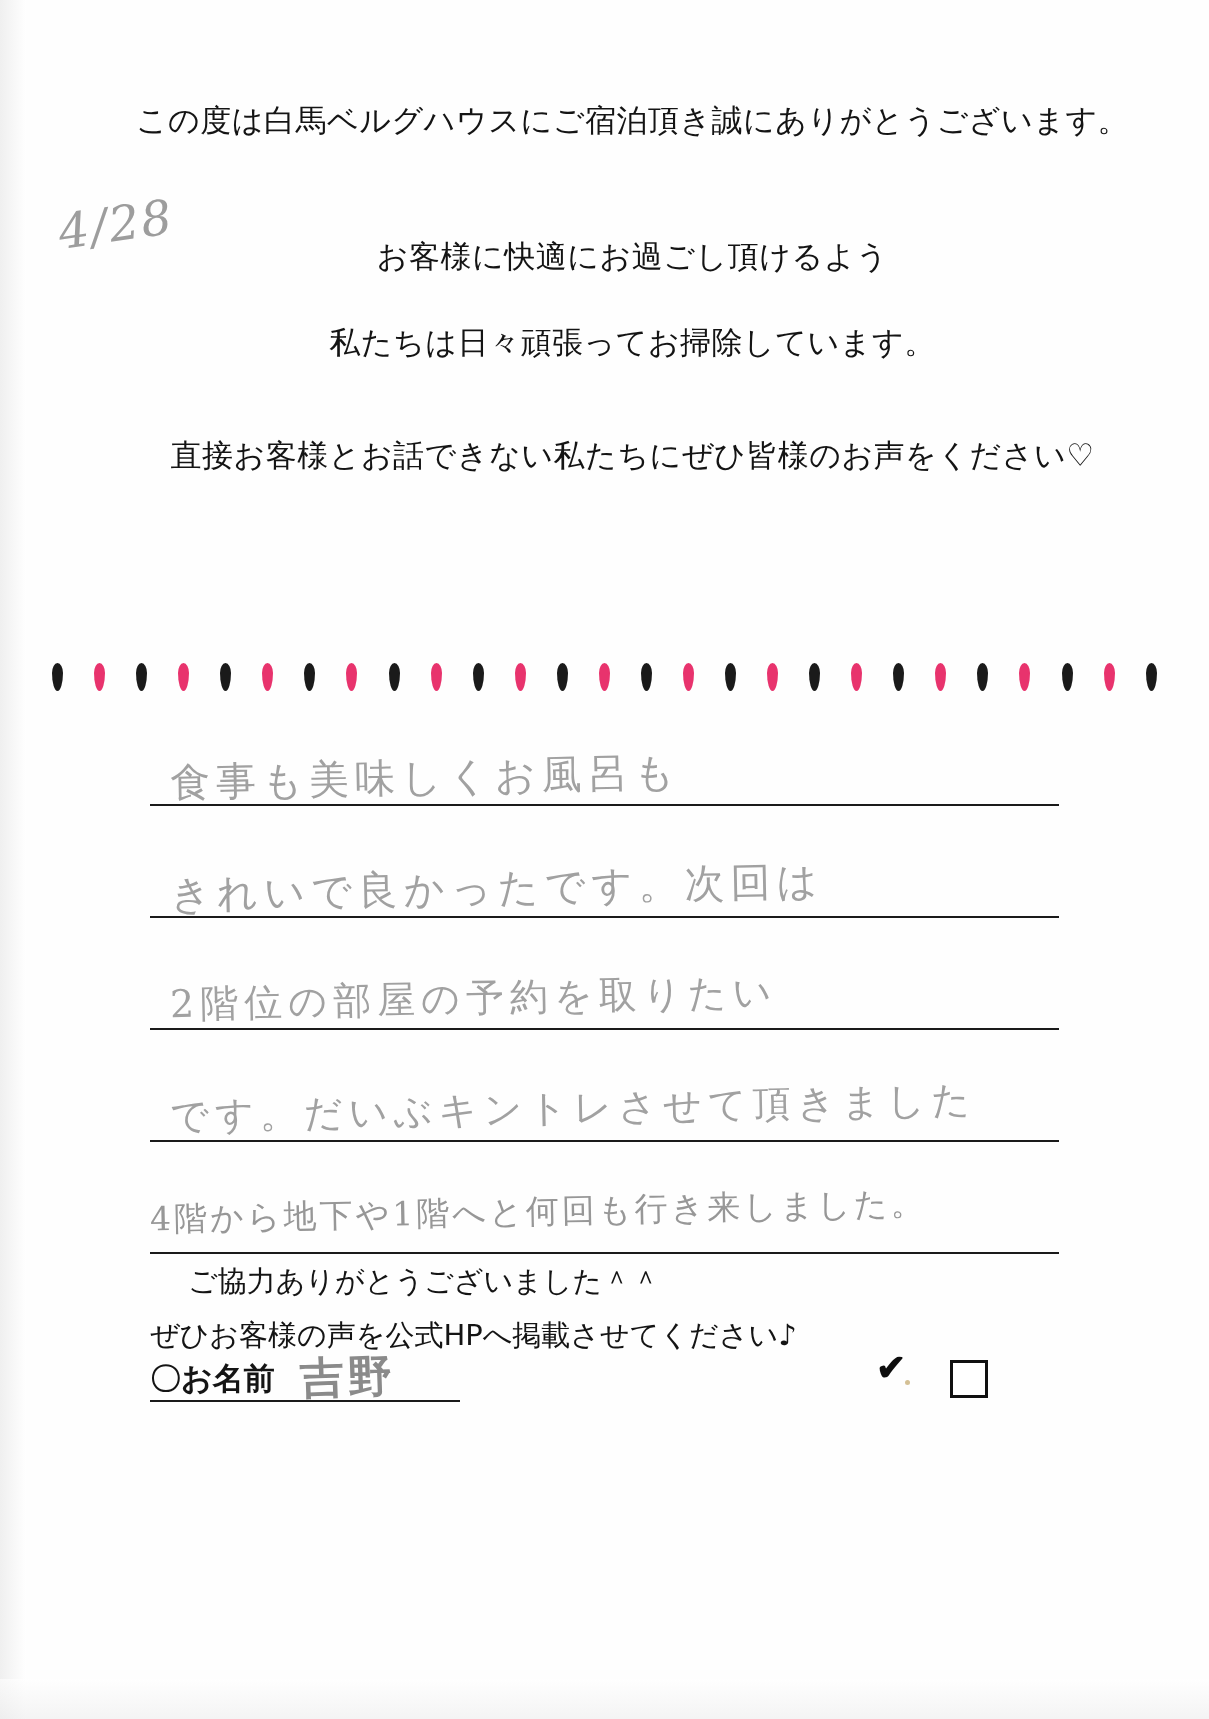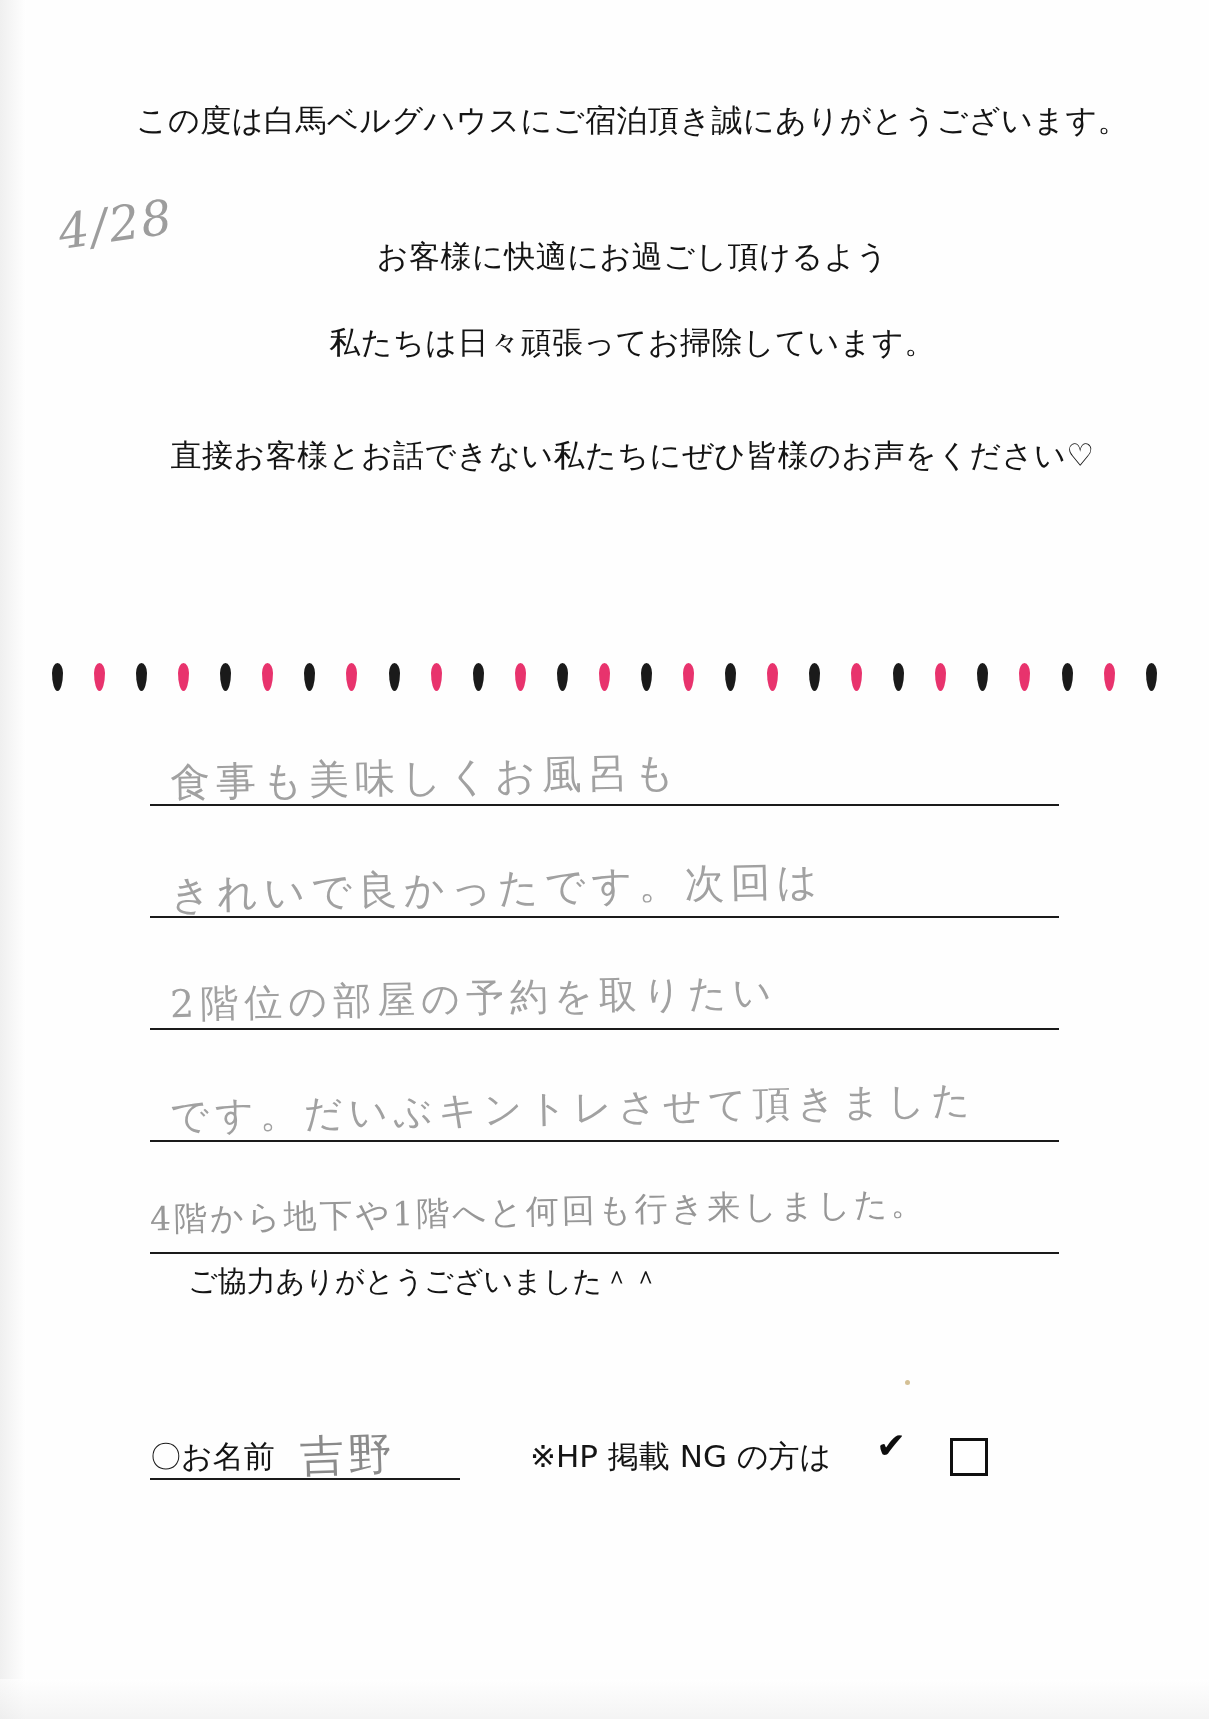--- a/index.html
+++ b/index.html
@@ -131,22 +131,23 @@
     color: #141414;
     font-family: "DejaVu Sans", sans-serif;
   }
   .c1 { top: 1262px; margin-left: 38px; }
   .c2 { top: 1316px; }
 
   .footer {
     position: absolute;
     left: 150px;
     right: 110px;
-    top: 1430px;
+    top: 1352px;
     height: 60px;
+    font-weight: bold;
   }
   .name-label {
     position: absolute;
     left: 0;
     top: 6px;
     font-size: 31px;
     font-family: "DejaVu Sans", sans-serif;
     color: #141414;
     white-space: nowrap;
   }
@@ -256,25 +257,25 @@
     <div class="rule r5"></div>
 
     <div class="hand h1">食事も美味しくお風呂も</div>
     <div class="hand h2">きれいで良かったです。次回は</div>
     <div class="hand h3">2階位の部屋の予約を取りたい</div>
     <div class="hand h4">です。だいぶキントレさせて頂きました</div>
     <div class="hand h5">4階から地下や1階へと何回も行き来しました。</div>
   </div>
 
   <div class="closing c1">ご協力ありがとうございました＾＾</div>
+  <div class="closing c2">ぜひお客様の声を公式HPへ掲載させてください♪</div>
 
   <div class="speck" style="left:905px; top:1380px;"></div>
 
   <div class="footer">
     <div class="name-label">〇お名前</div>
     <div class="name-line"></div>
     <div class="name-written">吉野</div>
-    <div class="ng-label">※HP 掲載 NG の方は</div>
     <div class="checkmark">✔</div>
     <div class="checkbox"></div>
   </div>
 
 </div>
 
 </body></html>

